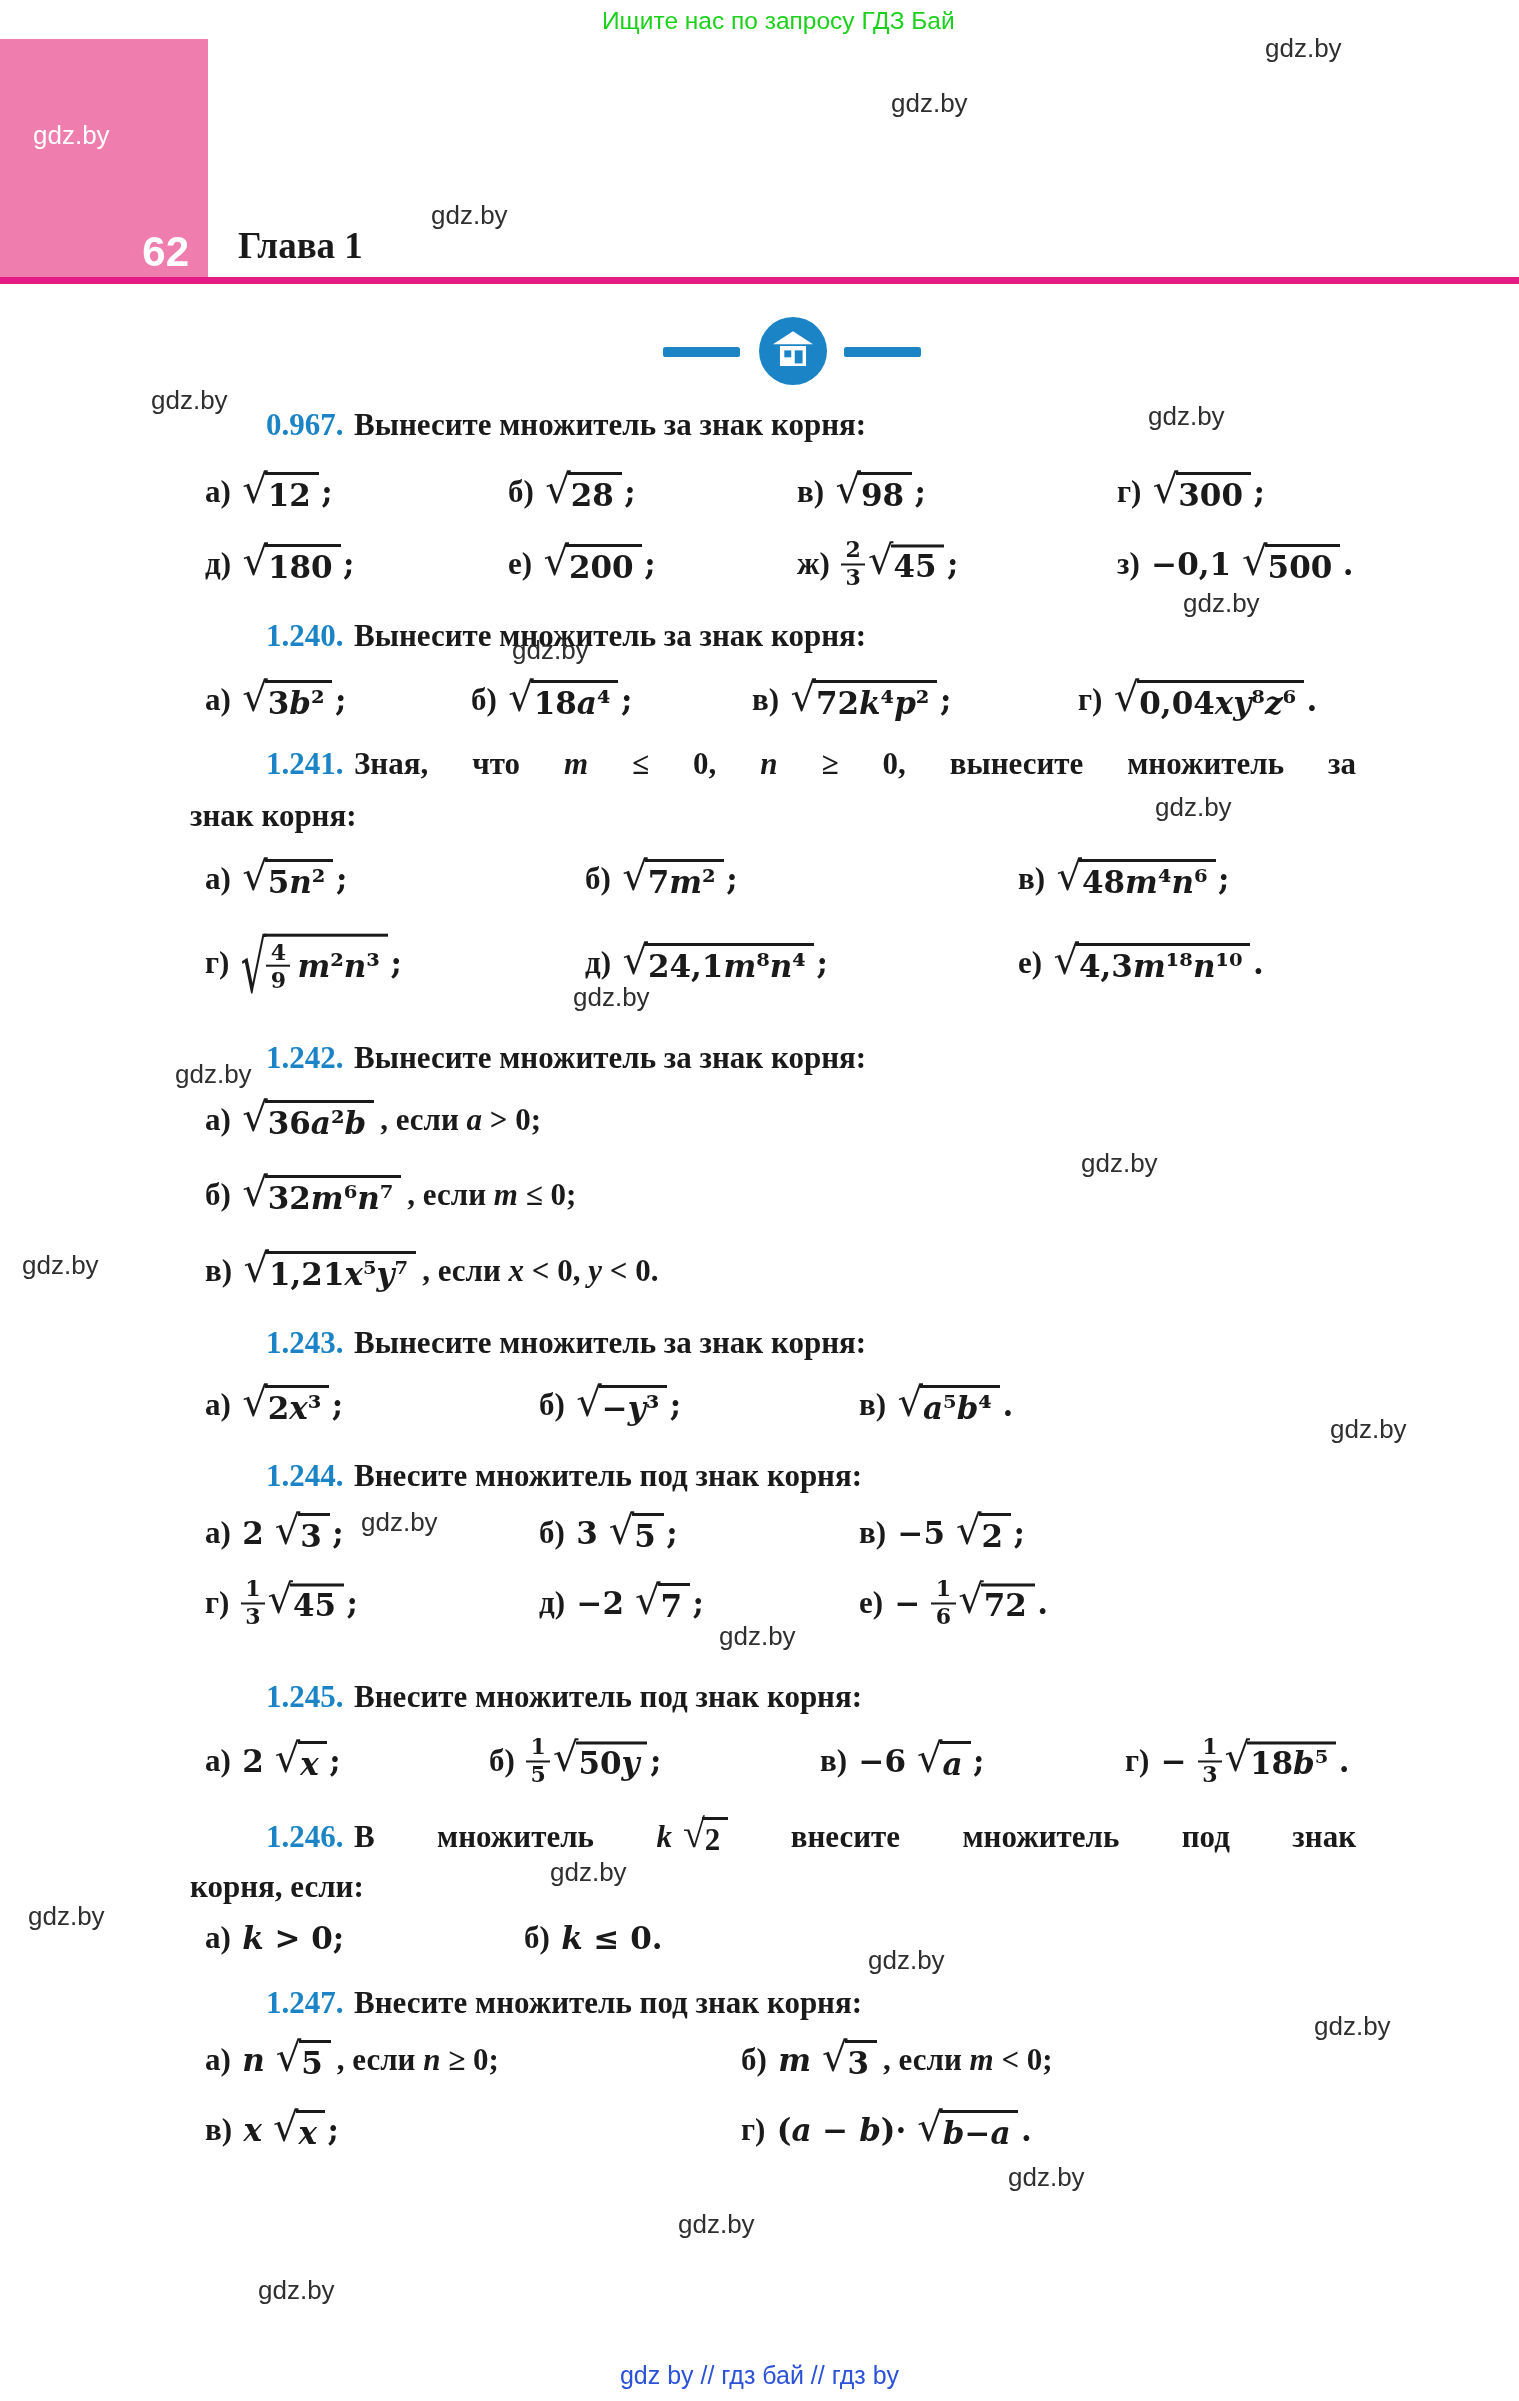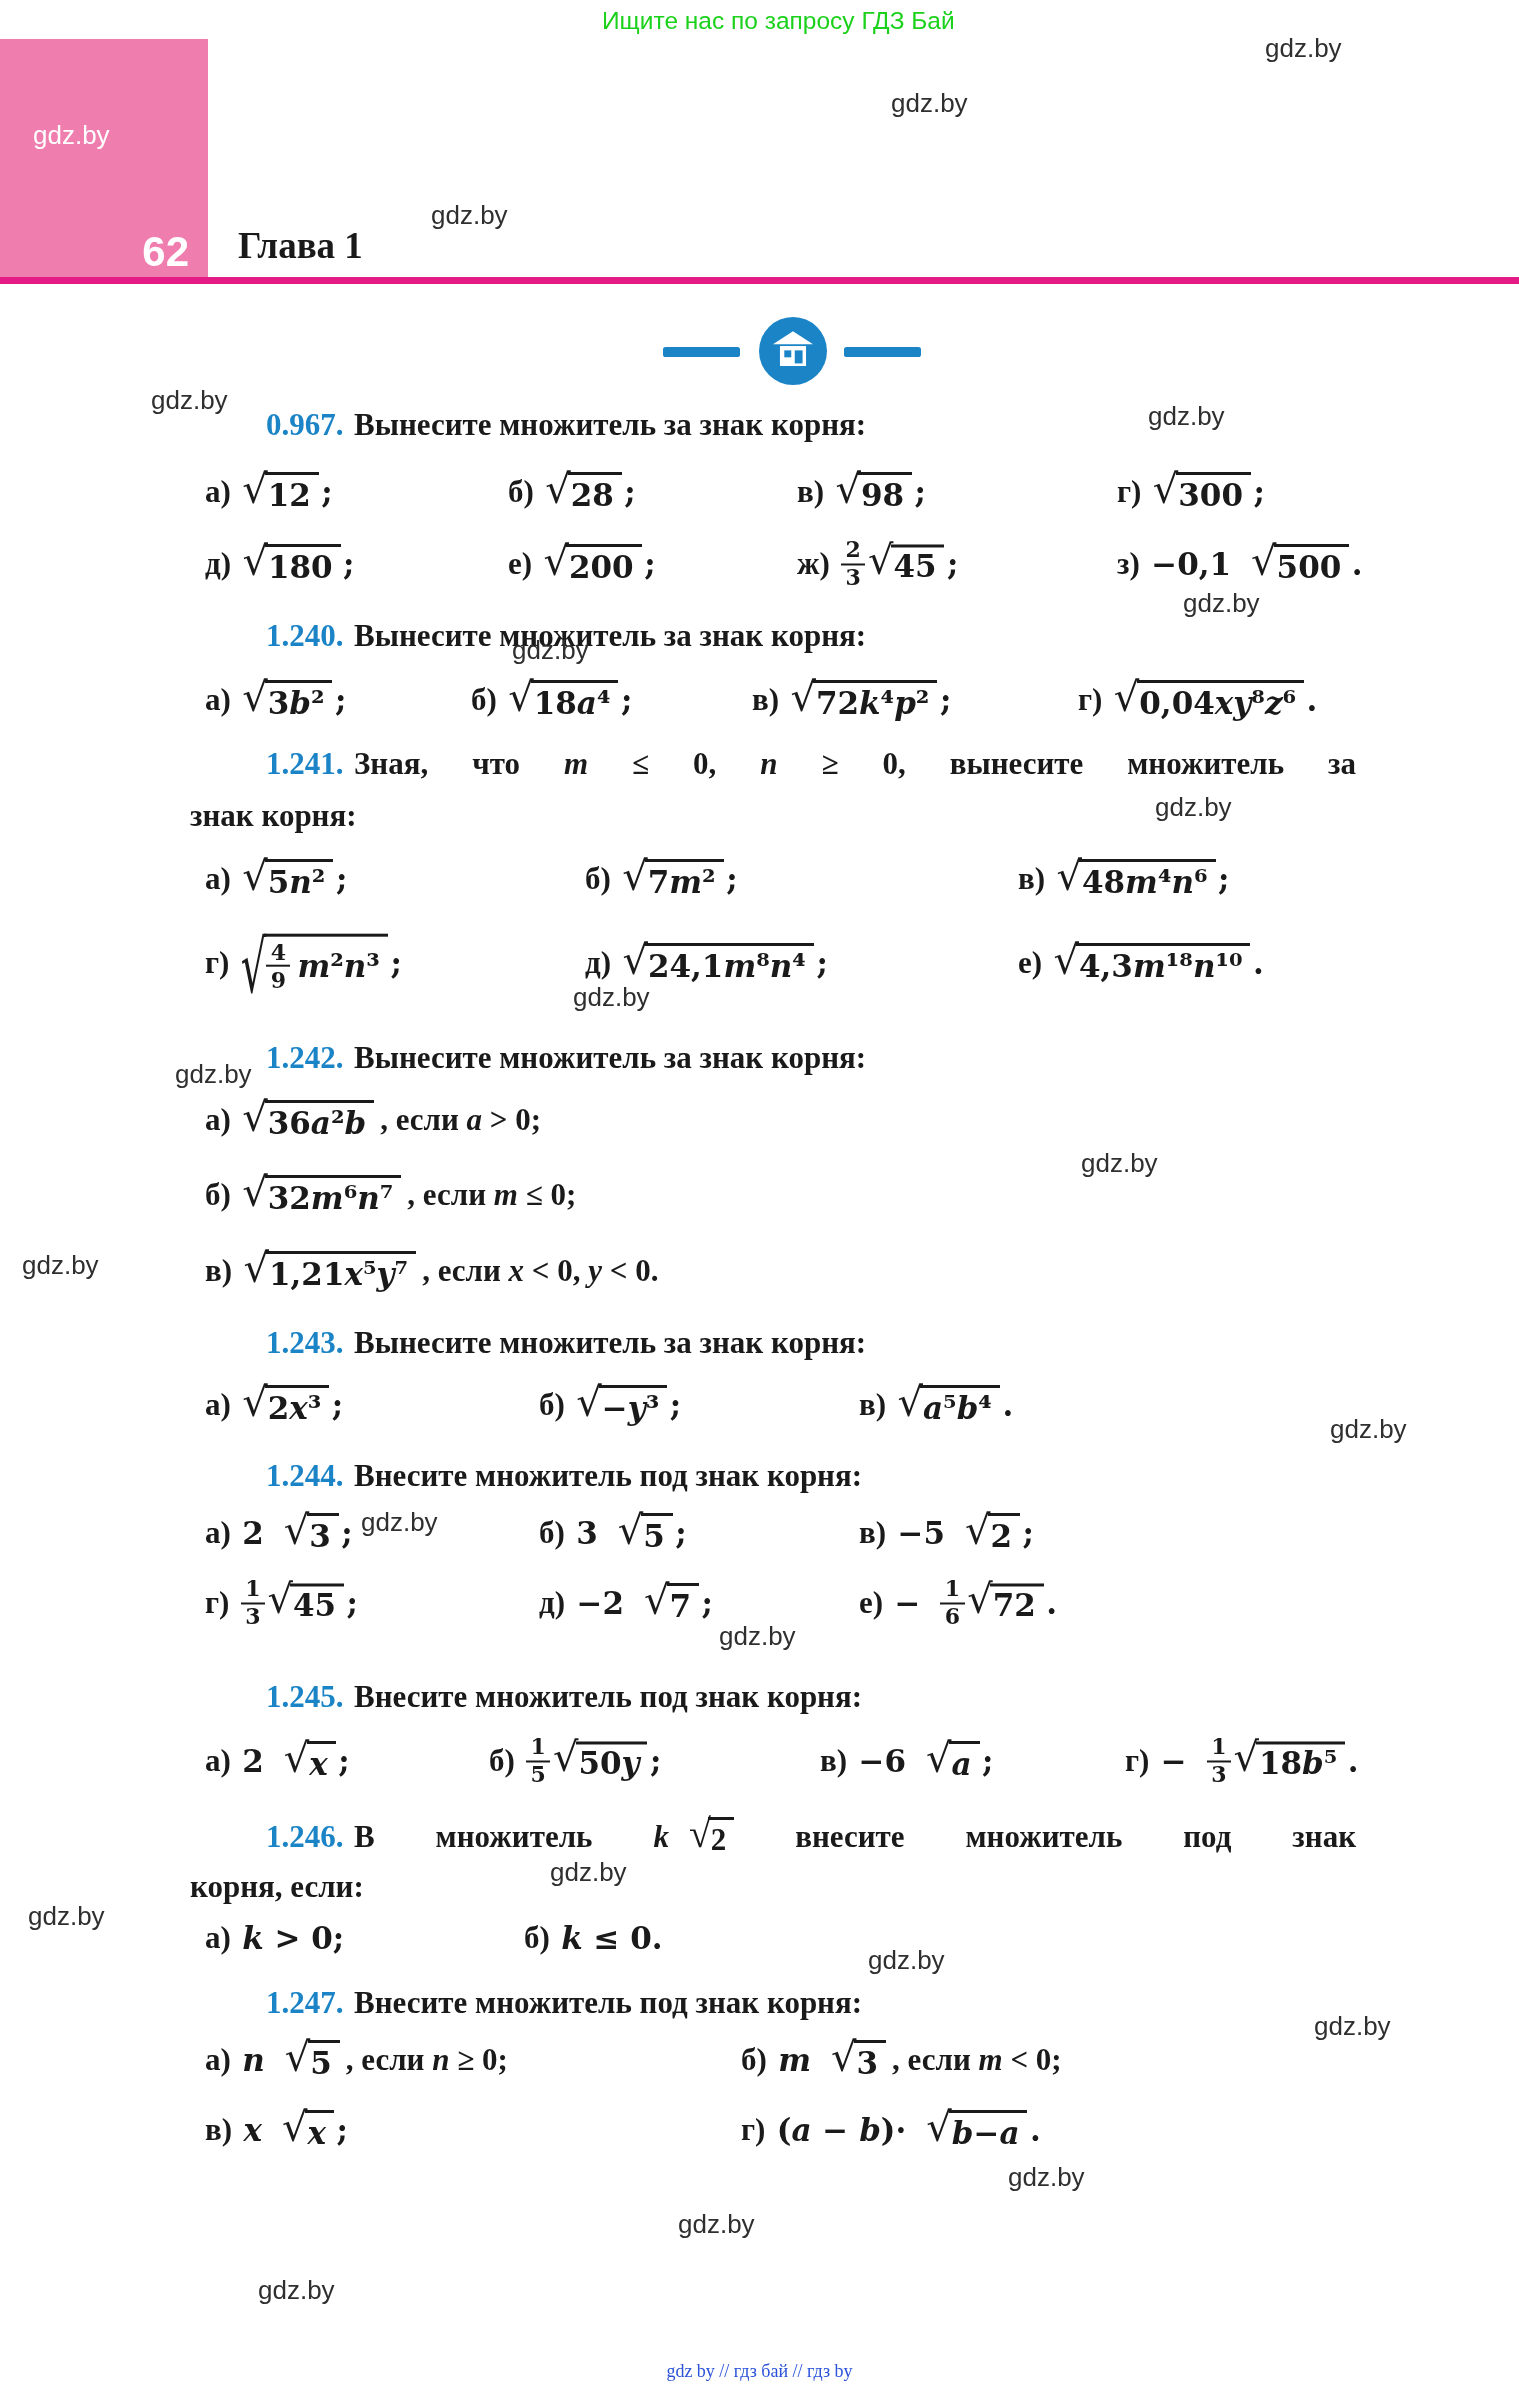--- a/index.html
+++ b/index.html
@@ -21,35 +21,35 @@
   .dash{position:absolute;top:347px;width:77px;height:9.6px;background:#1b84c6;border-radius:2.6px;}
   .dash.l{left:663px}.dash.r{left:844px}
   .home{position:absolute;left:759px;top:317px;width:68px;height:68px;background:#1b84c6;
         border-radius:50%;display:flex;align-items:center;justify-content:center;}
 
   
   .wm{position:absolute;font-family:"Liberation Sans",sans-serif;font-size:26px;
       color:#2f2f2f;white-space:nowrap;}
   .wm-white{font-family:"Liberation Sans",sans-serif;font-size:26px;color:#fff;white-space:nowrap;}
   .footer{position:absolute;left:0;right:0;top:2361px;text-align:center;
-          font-family:Liberation Serif, serif;font-size:18px;color:#2b52d9;}
+          font-family:Liberation Sans, sans-serif;font-size:25px;color:#2b52d9;}
 
   
   .hd{position:absolute;left:266px;font-size:31px;font-weight:bold;white-space:nowrap;
       font-family:"Liberation Serif",serif;}
   .hd.cont{left:190px;}
   .hd.just{white-space:normal;width:1090px;text-align:justify;text-align-last:justify;}
   .pnum{color:#1b84c6;margin-right:10.5px;}
 
   
   .rw{position:absolute;left:0;top:0;width:1519px;height:0;}
   .it{position:absolute;display:flex;align-items:center;transform:translateY(-50%);
       font-size:31px;font-weight:bold;white-space:nowrap;}
   .lb{margin-right:11.4px;font-family:"Liberation Serif",serif;}
-  .tx{margin-right:20px;}
+  .tx{margin-right:11px;}
   .ps{margin-left:2.6px;}
   .cd{margin-left:6.1px;font-family:Liberation Serif, serif;}
   .sq{display:inline-flex;align-items:flex-start;}
   .ss{font-size:40px;line-height:1;position:relative;top:-3.5px;margin-right:-2.6px;font-weight:400;}
   .sq.tall .ss{transform:scaleY(1.8);transform-origin:top center;}
   .sb{border-top:3.5px solid #1a1a1a;padding:2.6px 7.9px 0 2.6px;line-height:1.1;
       display:inline-flex;align-items:center;}
   .sb .tail{margin-left:4.4px;}
   .fr{display:inline-flex;flex-direction:column;align-items:center;font-size:22px;
       line-height:1.12;font-weight:bold;margin-right:2.6px;}

